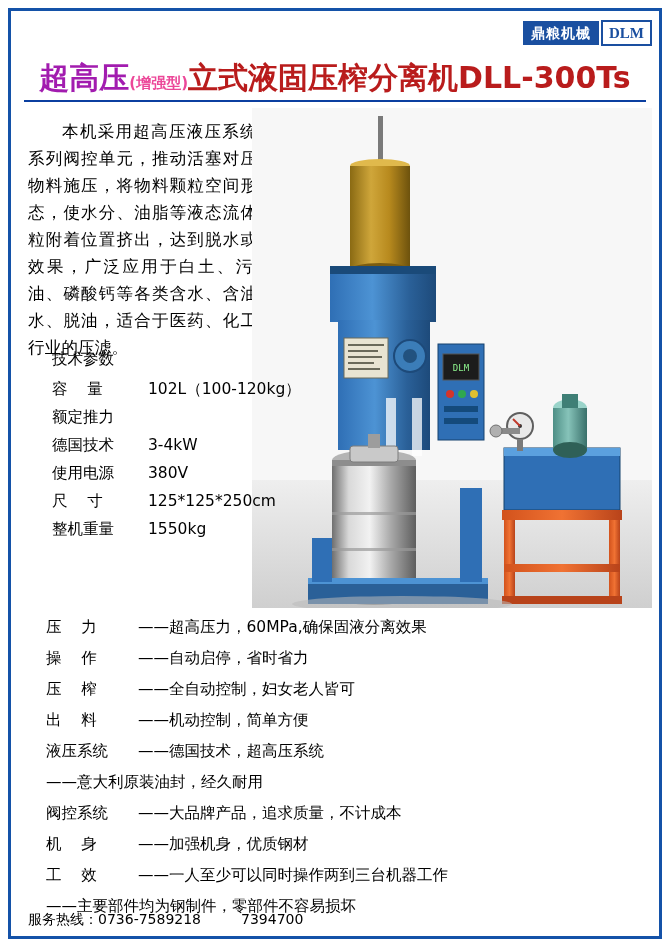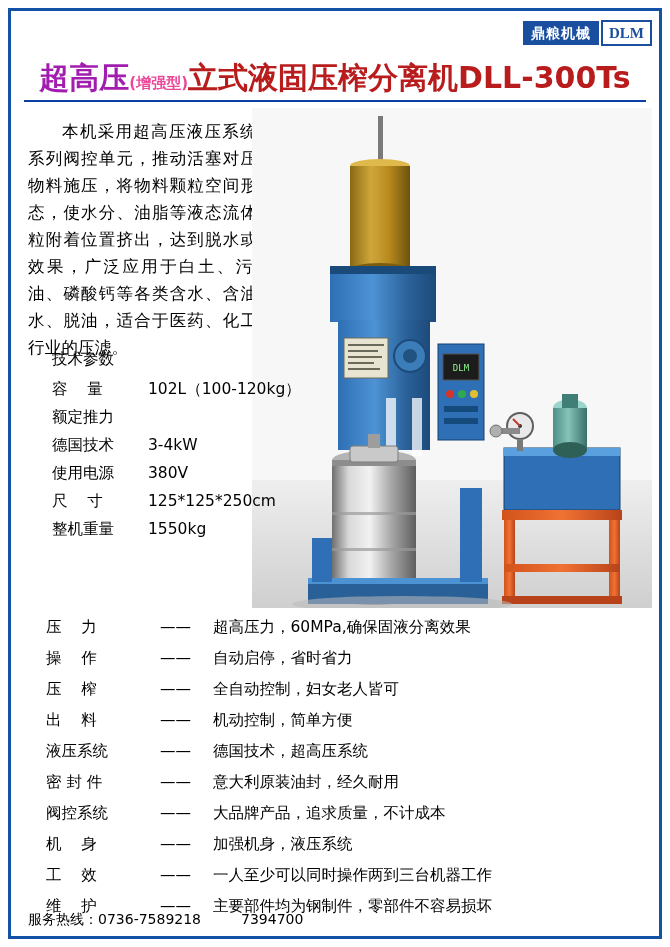--- a/index.html
+++ b/index.html
@@ -81,21 +81,21 @@
   .photo{
     position:absolute;left:252px;top:108px;width:400px;height:500px;
     overflow:hidden;
   }
   
   .features{
     position:absolute;left:46px;top:612px;right:30px;
     font-size:15.5px;line-height:31px;
     font-family:"DejaVu Sans",sans-serif;
   }
-  .feat-row{display:flex;gap:22px;}
+  .feat-row{display:flex;}
   .feat-key{width:92px;white-space:pre;}
   .feat-dash{white-space:pre;}
   
   .hotline{
     position:absolute;left:28px;bottom:18px;
     font-size:14px;
     font-family:"DejaVu Sans",sans-serif;
   }
   .hot-num{}
   .hot-num2{margin-left:40px;}
@@ -286,41 +286,39 @@
       <span class="feat-key">出    料</span>
       <span class="feat-dash">——</span>
       <span>机动控制，简单方便</span>
     </div>
     <div class="feat-row">
       <span class="feat-key">液压系统</span>
       <span class="feat-dash">——</span>
       <span>德国技术，超高压系统</span>
     </div>
     <div class="feat-row">
-      <span class="feat-key">密 封 件</span>
       <span class="feat-dash">——</span>
       <span>意大利原装油封，经久耐用</span>
     </div>
     <div class="feat-row">
       <span class="feat-key">阀控系统</span>
       <span class="feat-dash">——</span>
       <span>大品牌产品，追求质量，不计成本</span>
     </div>
     <div class="feat-row">
       <span class="feat-key">机    身</span>
       <span class="feat-dash">——</span>
-      <span>加强机身，液压系统</span>
+      <span>加强机身，优质钢材</span>
     </div>
     <div class="feat-row">
       <span class="feat-key">工    效</span>
       <span class="feat-dash">——</span>
       <span>一人至少可以同时操作两到三台机器工作</span>
     </div>
     <div class="feat-row">
-      <span class="feat-key">维    护</span>
       <span class="feat-dash">——</span>
       <span>主要部件均为钢制件，零部件不容易损坏</span>
     </div>
   </div>
 
   <div class="hotline">
     <span>服务热线：</span><span class="hot-num">0736-7589218</span><span class="hot-num2">7394700</span>
   </div>
 
 </div>

